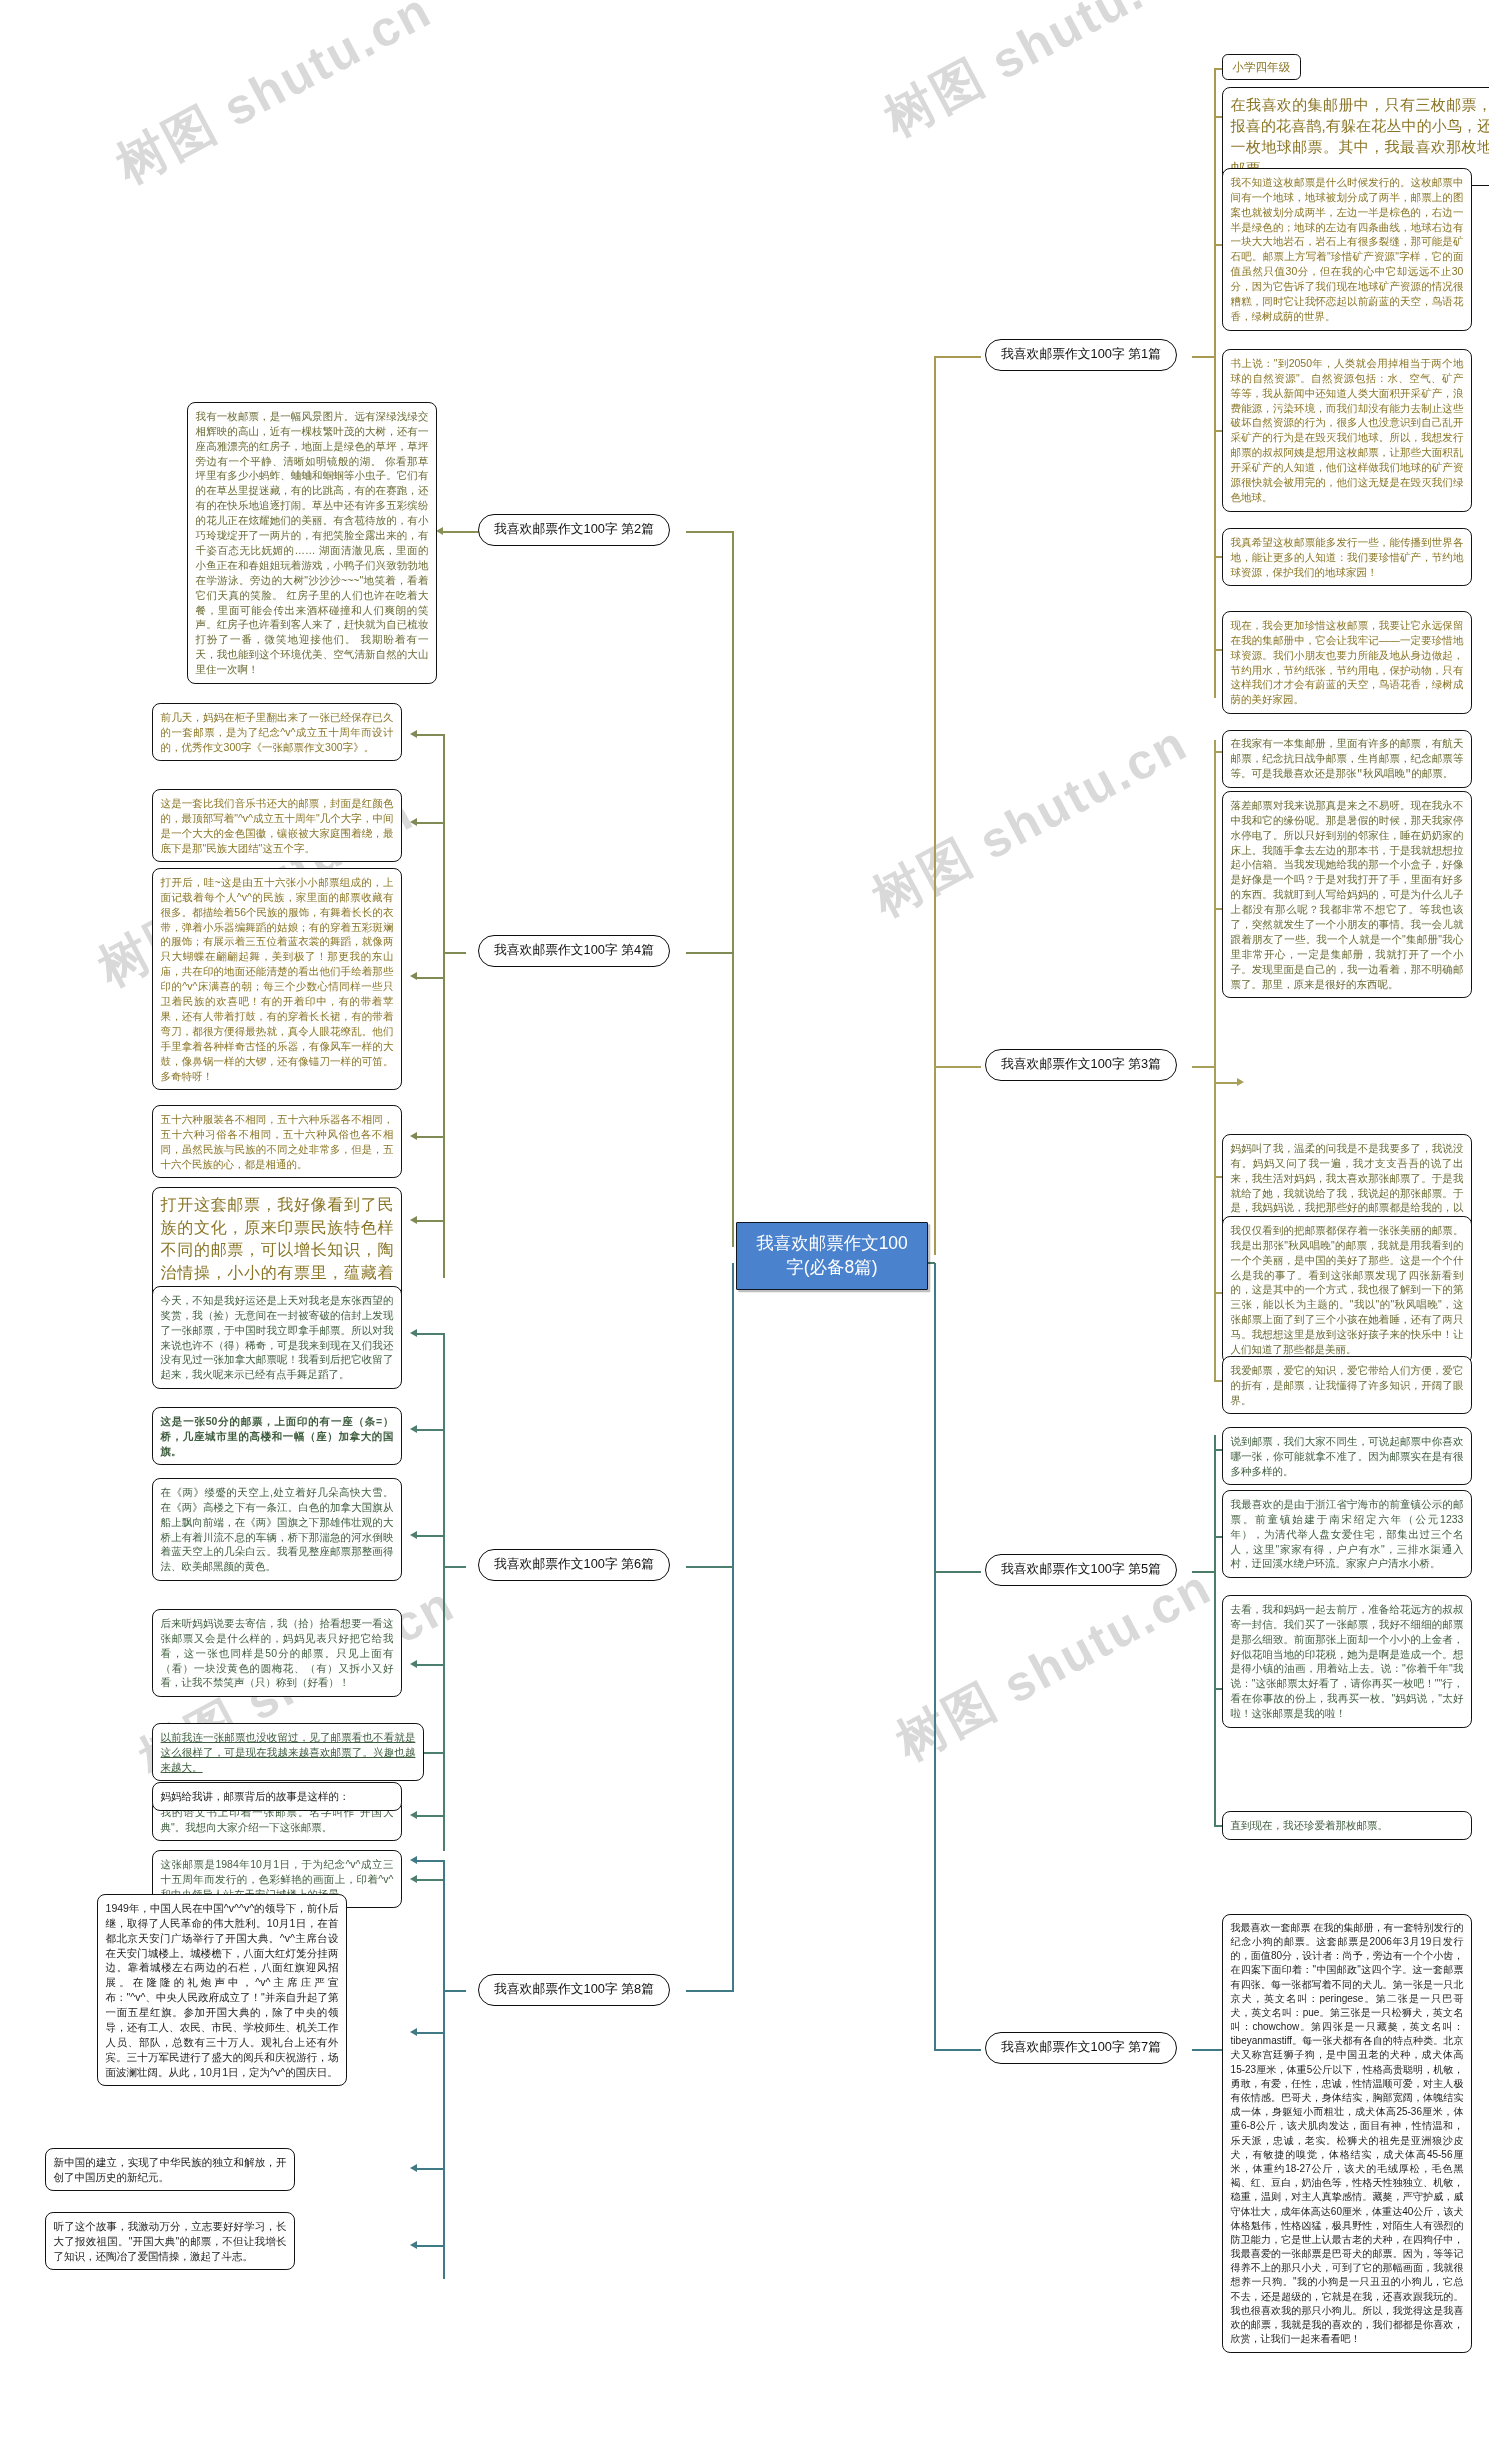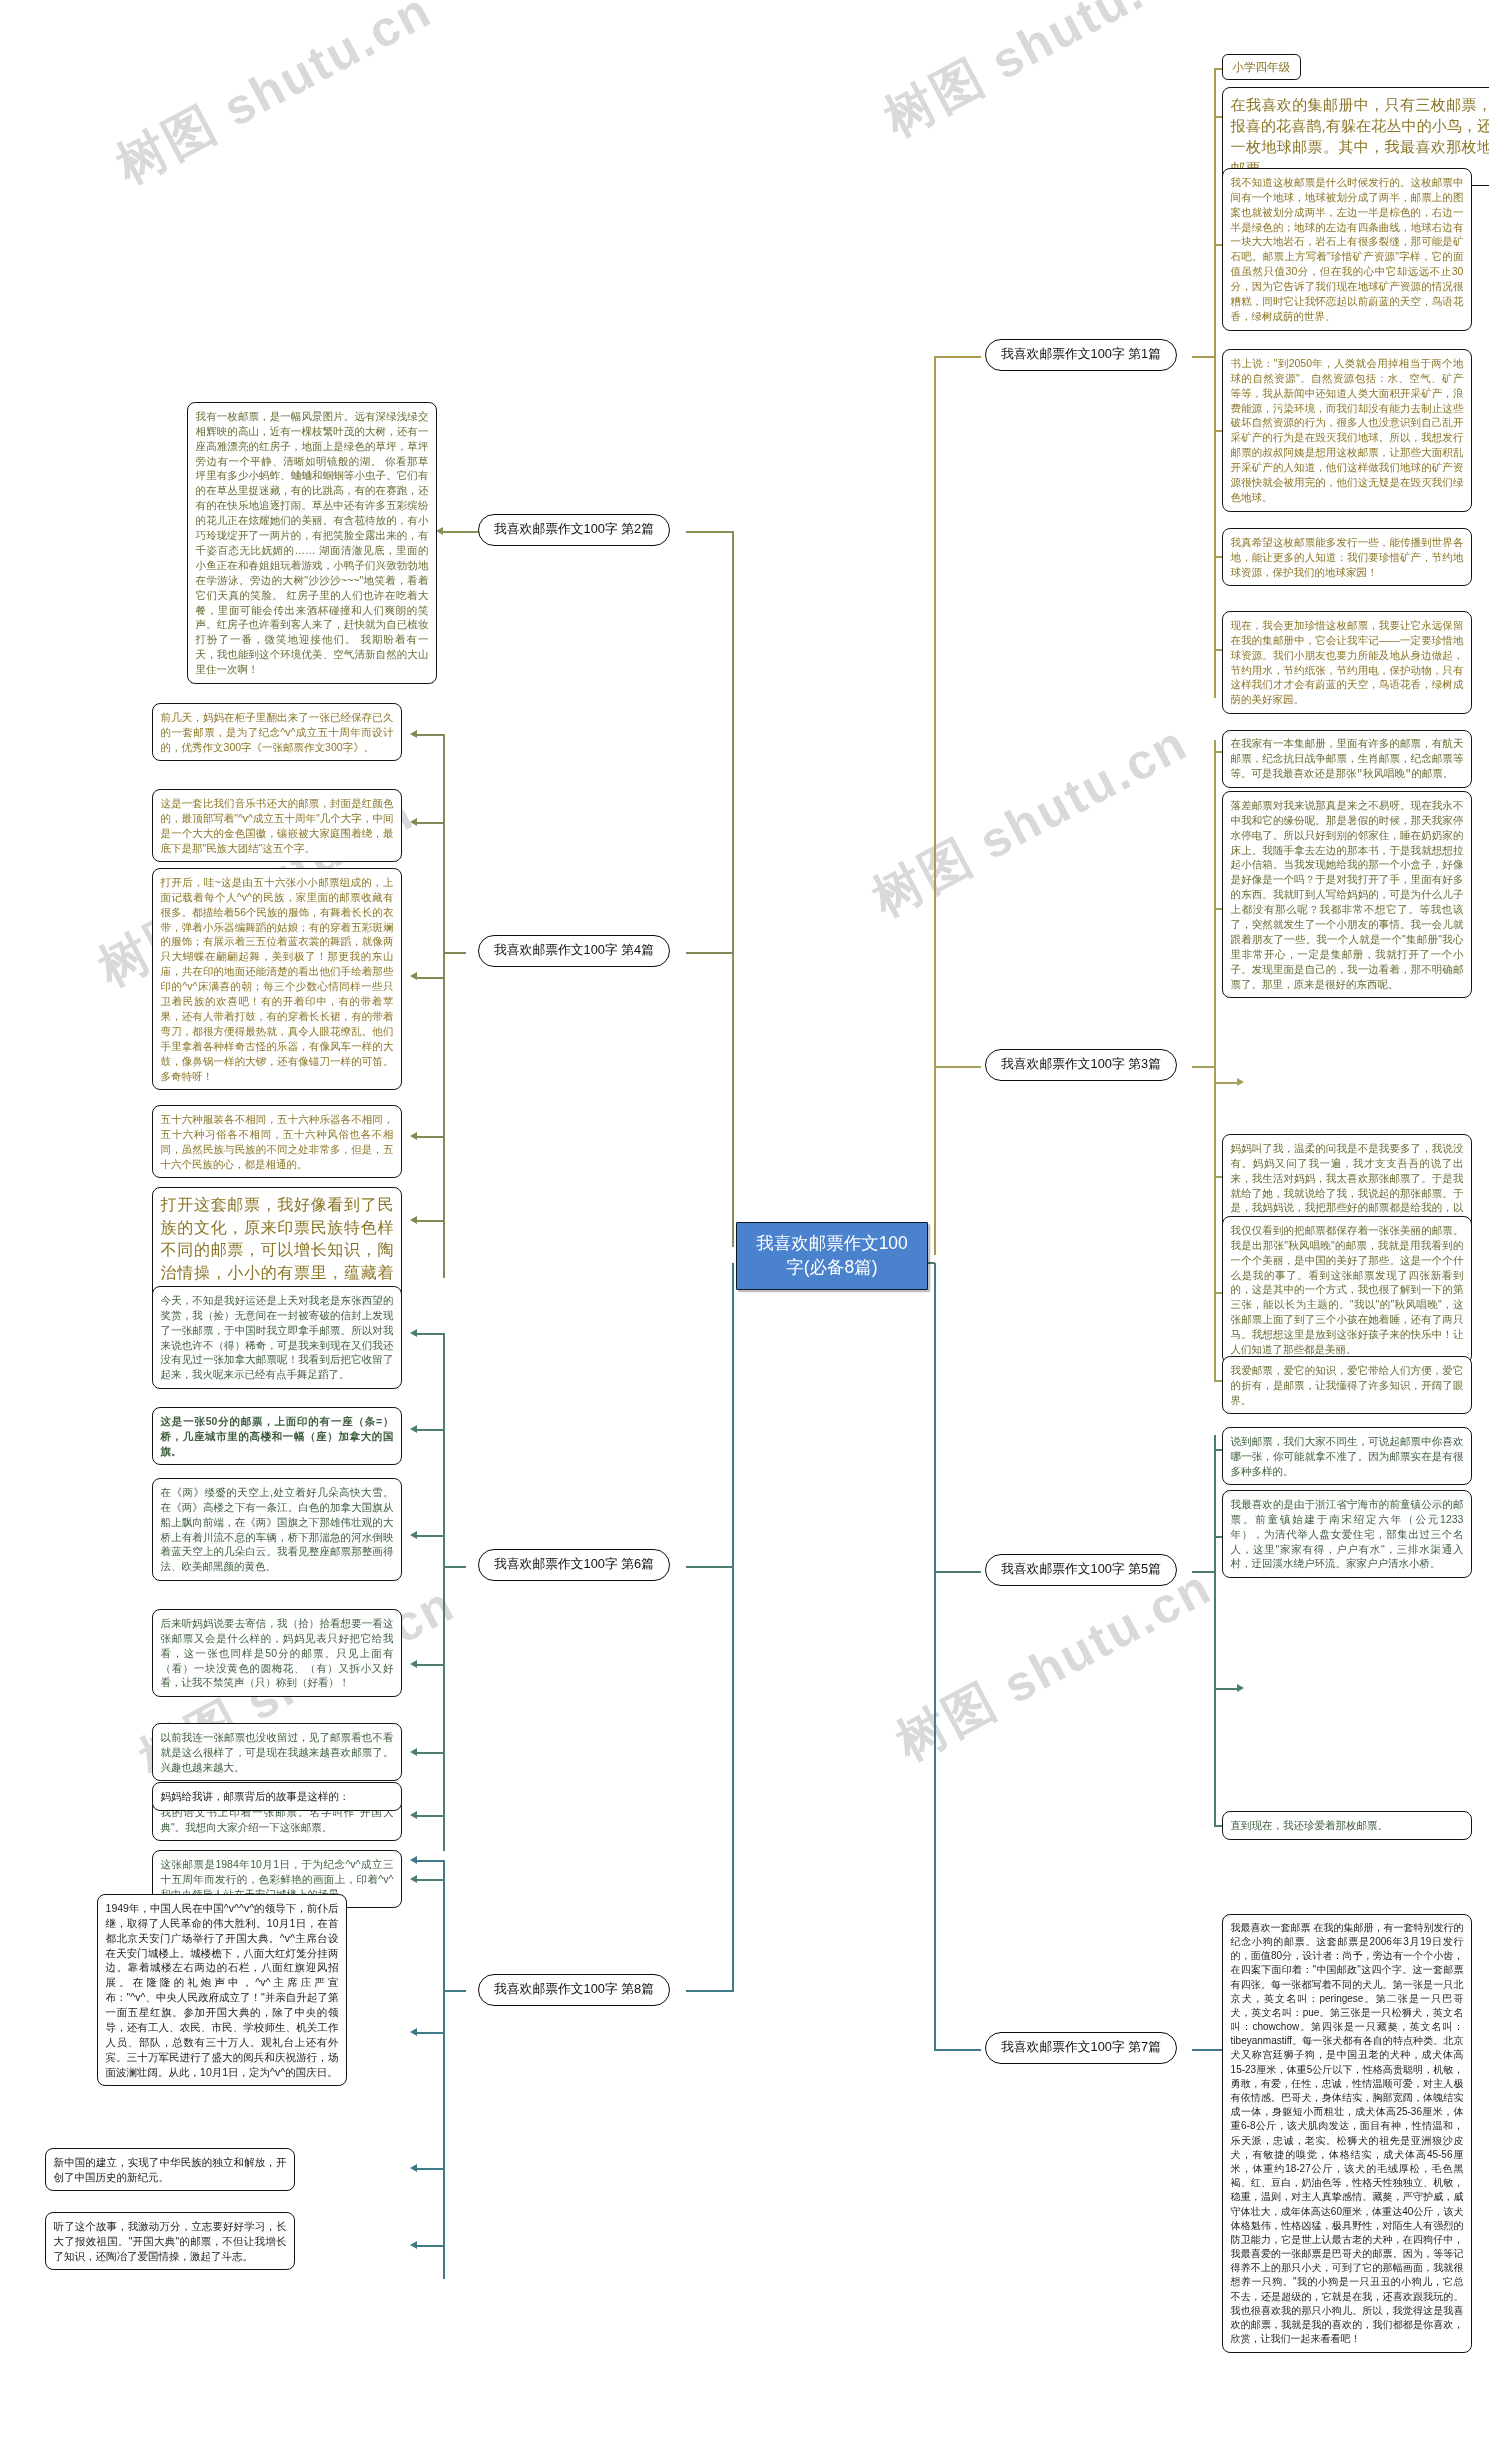--- a/index.html
+++ b/index.html
@@ -213,20 +213,23 @@
   </div>
 
   <div class="ln h" style="left:1214px; top:1536px; width:27px; background:#4c7d6a;"></div>
   <div class="arrow r" style="left:1237px; top:1532px; border-left:7px solid #4c7d6a;"></div>
   <div class="node green" style="left:1222px; top:1490px; width:250px; font-size:10.5px;">
     <span>我最喜欢的是由于浙江省宁海市的前童镇公示的邮票。前童镇始建于南宋绍定六年（公元1233年），为清代举人盘女爱住宅，部集出过三个名人，这里"家家有得，户户有水"，三排水渠通入村，迂回溪水绕户环流。家家户户清水小桥。</span>
   </div>
 
   <div class="ln h" style="left:1214px; top:1688px; width:27px; background:#4c7d6a;"></div>
   <div class="arrow r" style="left:1237px; top:1684px; border-left:7px solid #4c7d6a;"></div>
+  <div class="node green" style="left:1222px; top:1595px; width:250px; font-size:10.5px;">
+    <span>去看，我和妈妈一起去前厅，准备给花远方的叔叔寄一封信。我们买了一张邮票，我好不细细的邮票是那么细致。前面那张上面却一个小小的上金者，好似花咱当地的印花税，她为是啊是造成一个。想是得小镇的油画，用着站上去。说："你着千年"我说："这张邮票太好看了，请你再买一枚吧！""行，看在你事故的份上，我再买一枚。"妈妈说，"太好啦！这张邮票是我的啦！</span>
+  </div>
 
   <div class="ln h" style="left:1214px; top:1825px; width:27px; background:#4c7d6a;"></div>
   <div class="arrow r" style="left:1237px; top:1821px; border-left:7px solid #4c7d6a;"></div>
   <div class="node green" style="left:1222px; top:1811px; width:250px; font-size:10.5px;">
     <span>直到现在，我还珍爱着那枚邮票。</span>
   </div>
 
   <div class="ln h" style="left:934px; top:2049px; width:47px; background:#3f7a86;"></div>
   <div class="branch" style="left:985px; top:2032px;">
     <span>我喜欢邮票作文100字 第7篇</span>
@@ -310,21 +313,21 @@
   </div>
 
   <div class="ln h" style="left:417px; top:1664px; width:28px; background:#4d7f70;"></div>
   <div class="arrow l" style="left:410px; top:1660px; border-right:7px solid #4d7f70;"></div>
   <div class="node green" style="left:152px; top:1609px; width:250px; font-size:10.5px;">
     <span>后来听妈妈说要去寄信，我（拾）拾看想要一看这张邮票又会是什么样的，妈妈见表只好把它给我看，这一张也同样是50分的邮票。只见上面有（看）一块没黄色的圆梅花、（有）又拆小又好看，让我不禁笑声（只）称到（好看）！</span>
   </div>
 
   <div class="ln h" style="left:417px; top:1752px; width:28px; background:#4d7f70;"></div>
   <div class="arrow l" style="left:410px; top:1748px; border-right:7px solid #4d7f70;"></div>
-  <div class="node green" style="left:152px; top:1723px; width:250px; font-size:10.5px;">
+  <div class="node green" style="left:152px; top:1723px; width:272px; font-size:10.5px;text-decoration:underline;">
     <span>以前我连一张邮票也没收留过，见了邮票看也不看就是这么很样了，可是现在我越来越喜欢邮票了。兴趣也越来越大。</span>
   </div>
 
   <div class="ln h" style="left:417px; top:1815px; width:28px; background:#4d7f70;"></div>
   <div class="arrow l" style="left:410px; top:1811px; border-right:7px solid #4d7f70;"></div>
   <div class="node green" style="left:152px; top:1798px; width:250px; font-size:10.5px;">
     <span>我的语文书上印着一张邮票。名字叫作"开国大典"。我想向大家介绍一下这张邮票。</span>
   </div>
 
   <div class="ln h" style="left:417px; top:1879px; width:28px; background:#4d7f70;"></div>

